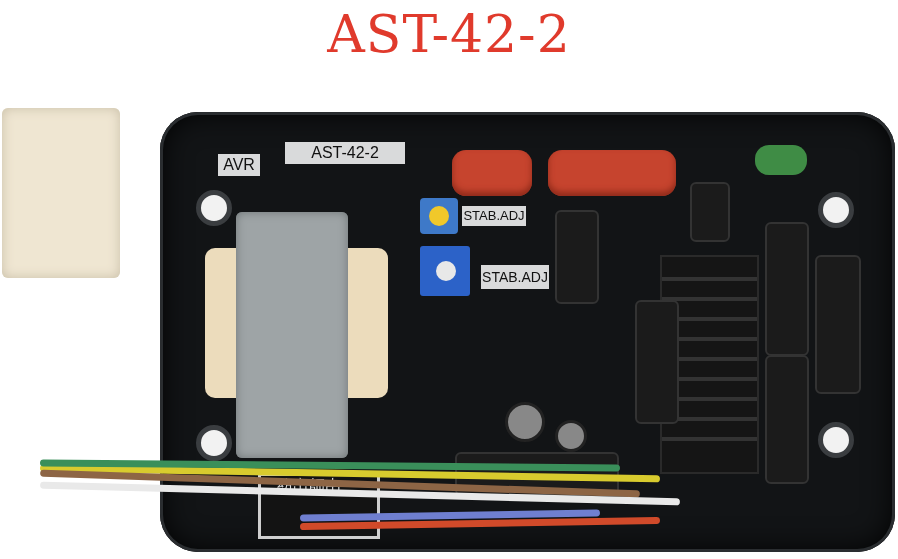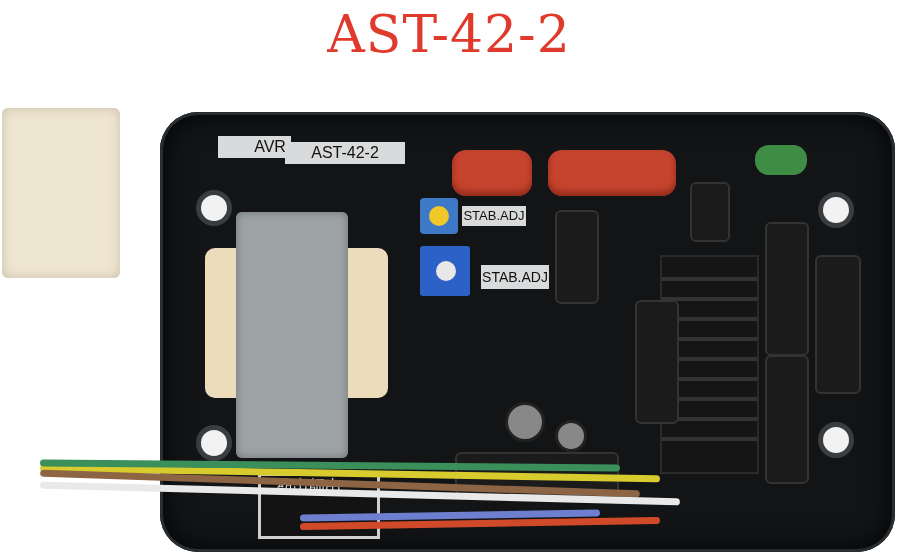--- a/index.html
+++ b/index.html
@@ -31,21 +31,21 @@
 
 <div class="connector"></div>
 
 <div class="board"></div>
 
 <div class="hole" style="left:196px;top:190px;"></div>
 <div class="hole" style="left:818px;top:192px;"></div>
 <div class="hole" style="left:196px;top:425px;"></div>
 <div class="hole" style="left:818px;top:422px;"></div>
 
-<div class="label" style="left:218px;top:136px;width:42px;padding-left:31px;">AVR</div>
+<div class="label" style="left:218px;top:154px;width:42px;">AVR</div>
 <div class="label" style="left:285px;top:142px;width:120px;">AST-42-2</div>
 
 <div class="cap" style="left:452px;top:150px;width:80px;height:46px;"></div>
 <div class="cap" style="left:548px;top:150px;width:128px;height:46px;"></div>
 <div class="green-part"></div>
 
 <div class="pot-stab">
     <div class="knob"></div>
   </div>
 <div class="label" style="left:462px;top:206px;width:64px;height:20px;line-height:20px;font-size:13px;">STAB.ADJ</div>

